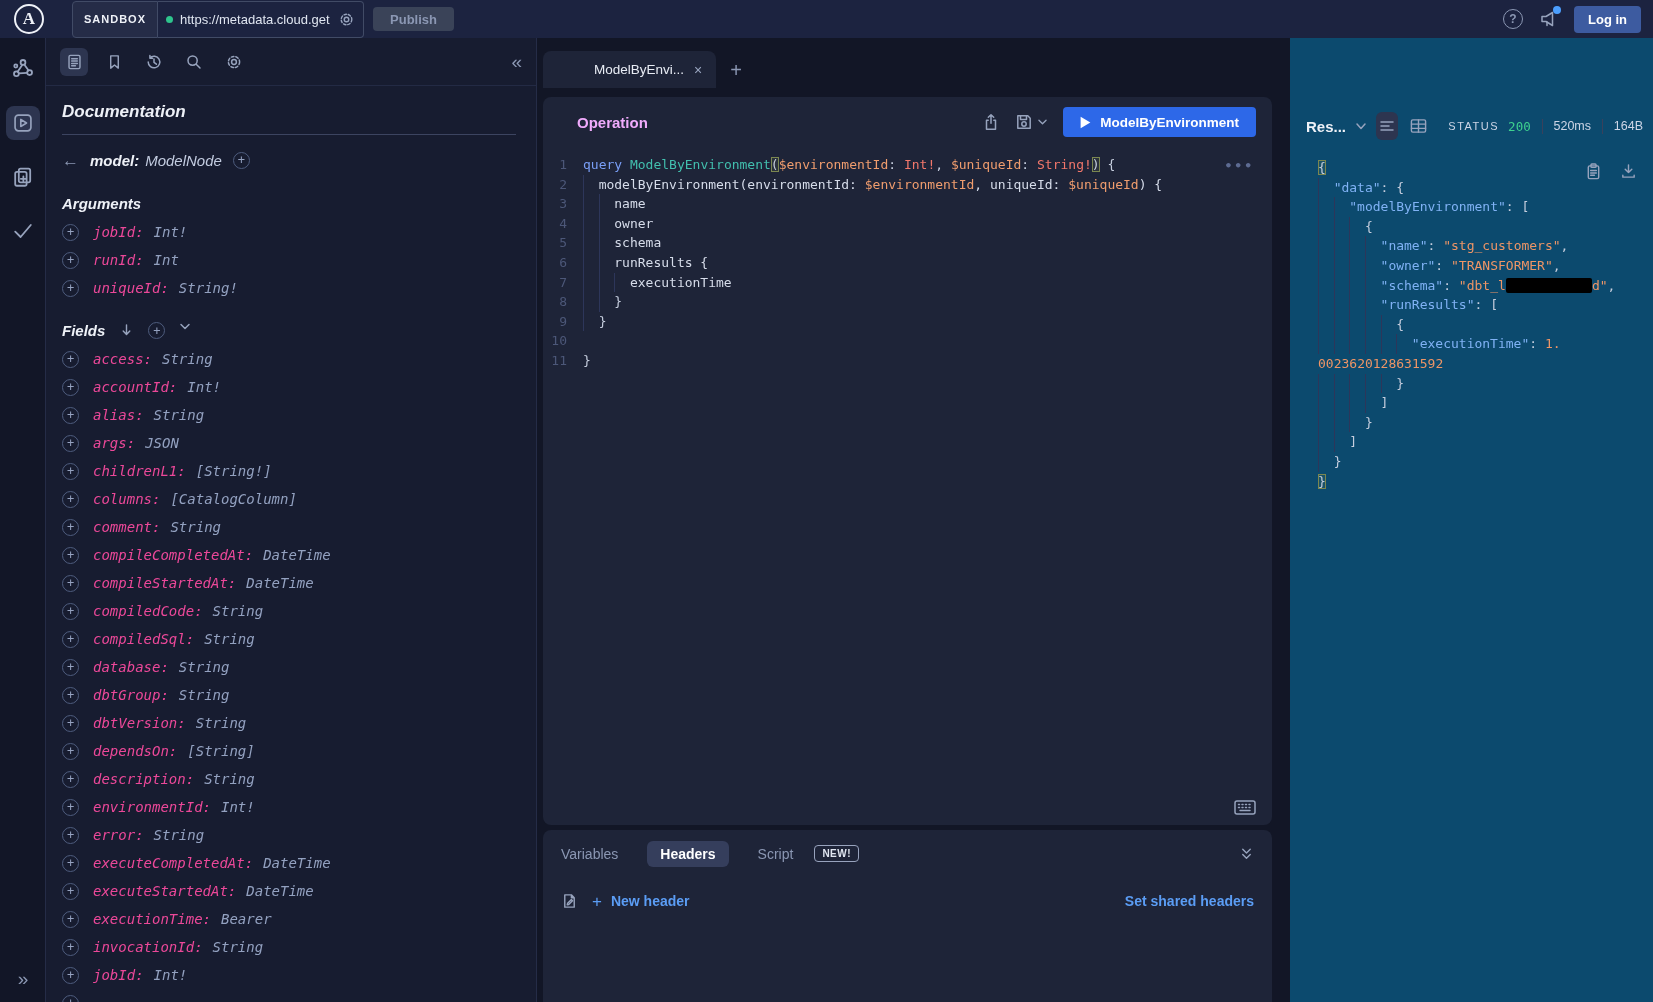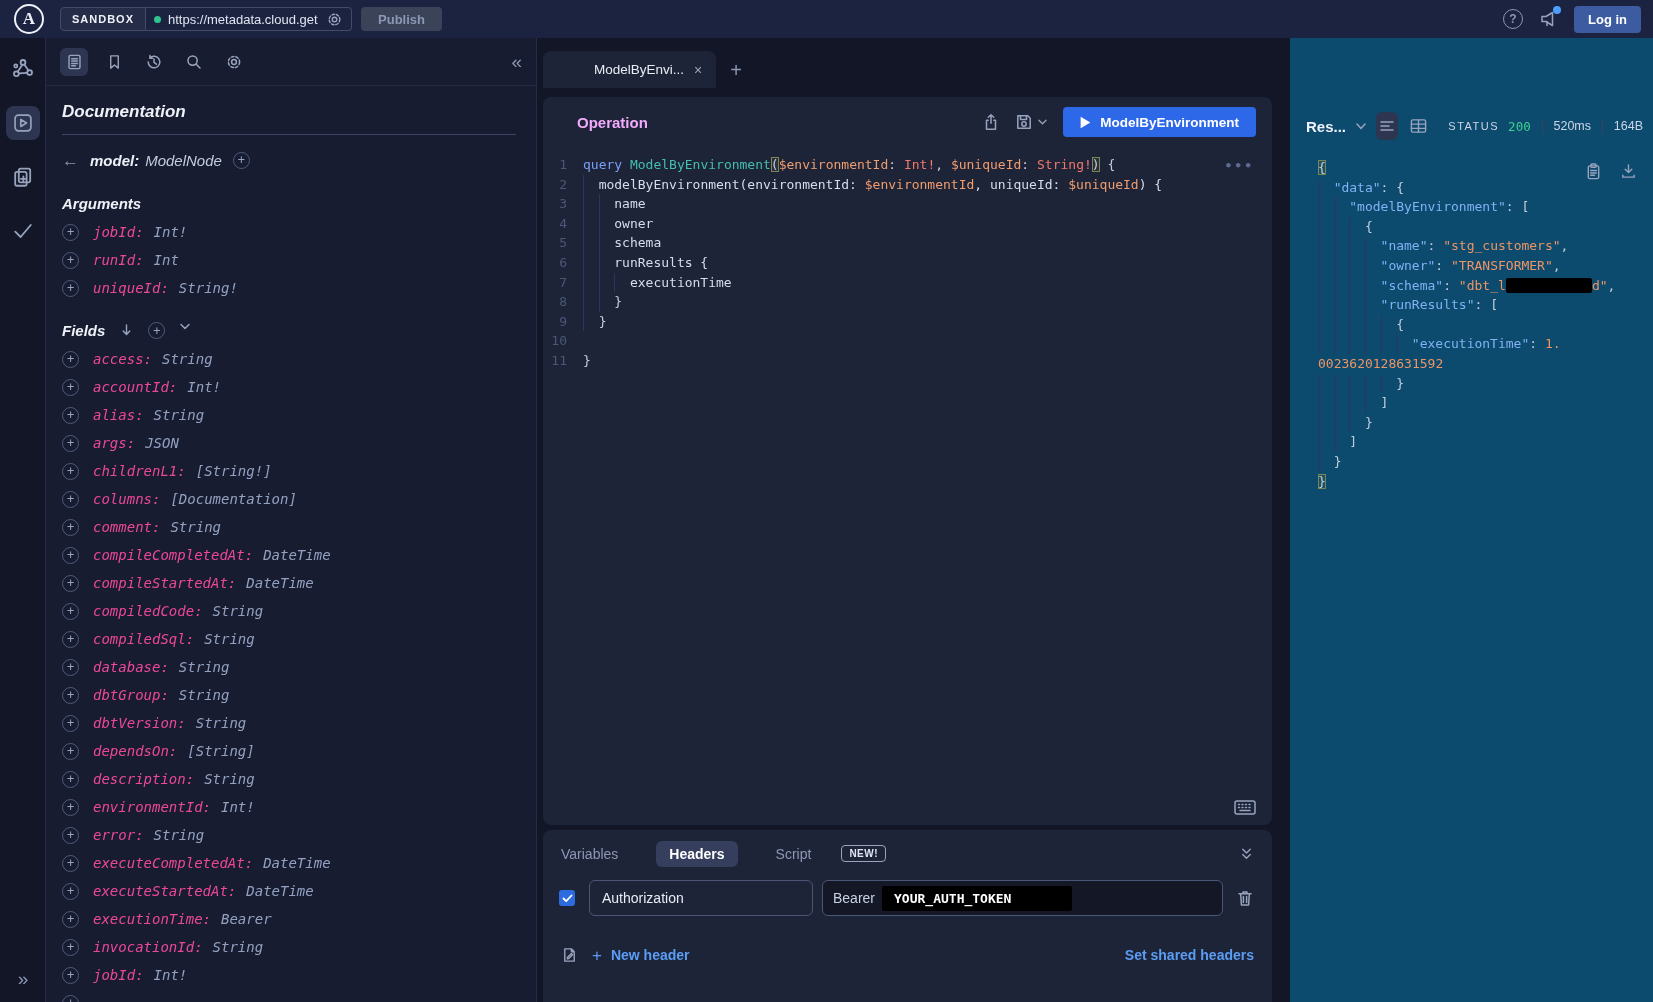--- a/index.html
+++ b/index.html
@@ -10,21 +10,21 @@
     -webkit-font-smoothing:antialiased;
   }
   svg { display:block; }
   .ico { stroke:#97a3bd; fill:none; stroke-width:1.5; stroke-linecap:round; stroke-linejoin:round; }
 
   
   .topbar { height:38px; background:#1c2340; display:flex; align-items:center; padding:0 12px; }
   .logo { width:30px; height:30px; border:2px solid #eef1f7; border-radius:50%;
           display:flex; align-items:center; justify-content:center;
           font:bold 17px "Liberation Serif", serif; color:#eef1f7; margin-left:2px; }
-  .endpoint { display:flex; margin-left:16px; height:24px;border-radius:10px; }
+  .endpoint { display:flex; margin-left:28px; height:37px;border-radius:10px; }
   .sandbox-chip { border:1px solid #414b66; background:#252c47; border-radius:4px 0 0 4px;
           display:flex; align-items:center; padding:0 11px; font-size:11px; font-weight:bold;
           letter-spacing:1px; color:#eef1f7; }
   .url-box { border:1px solid #414b66; border-left:none; border-radius:0 4px 4px 0;
           display:flex; align-items:center; gap:7px; padding:0 8px; width:206px; }
   .green-dot { width:7px; height:7px; border-radius:50%; background:#2ec48d; flex:none; }
   .url-text { font-size:13px; color:#dfe5f0; white-space:nowrap; overflow:hidden; width:152px; }
   .publish-btn { margin-left:9px; background:#3a4358; color:#8b97b3; font-weight:bold;
           font-size:13px; border:none; border-radius:4px; padding:5px 17px; height:24px; }
   .topbar-right { margin-left:auto; display:flex; align-items:center; gap:15px; }
@@ -109,21 +109,21 @@
   .tok-num { color:#ee9566; }
   .tok-bm  { color:#c6cede; box-shadow:inset 0 0 0 1px #7b8750; background:rgba(123,135,80,.14); }
   .tok-red { background:#000; border-radius:2px; }
   .editor-dots { position:absolute; top:12px; right:18px; font-size:13px; font-weight:bold;
           letter-spacing:2px; color:#5d6b92; line-height:1; }
   .kbd-corner { position:absolute; bottom:10px; right:16px; }
 
   
   .req-card { margin-top:5px; flex:1; background:#1e2438; border-radius:8px 8px 0 0;
           display:flex; flex-direction:column; position:relative; }
-  .req-tabs { display:flex; align-items:center; gap:38px; padding:15px 18px 0 18px; }
+  .req-tabs { display:flex; align-items:center; gap:29px; padding:15px 18px 0 18px; }
   .req-tab { font-size:14px; color:#8b97b3; }
   .req-tab.active { background:#353e5c; color:#fff; font-weight:bold; border-radius:6px;
           padding:5px 13px; margin:-5px 0; }
   .new-badge { border:1px solid #98a3bd; border-radius:4px; padding:2px 7px; font-size:10px;
           font-weight:bold; letter-spacing:.5px; color:#dfe5f0; margin-left:-8px; }
   .req-collapse { margin-left:auto; }
   .hdr-row { display:flex; align-items:center; margin:18px 18px 0 16px; gap:0; }
   .chk { width:16px; height:16px; flex:none; background:#2d6ce0; border-radius:3px;
           display:flex; align-items:center; justify-content:center; }
   .key-input { width:224px; height:36px; margin-left:14px; background:transparent;
@@ -332,21 +332,21 @@
               <span class="ftype">JSON</span>
             </div>
             <div class="field-row">
               <span class="pluscirc">+</span>
               <span class="fname">childrenL1:</span>
               <span class="ftype">[String!]</span>
             </div>
             <div class="field-row">
               <span class="pluscirc">+</span>
               <span class="fname">columns:</span>
-              <span class="ftype">[Documentation]</span>
+              <span class="ftype">[CatalogColumn]</span>
             </div>
             <div class="field-row">
               <span class="pluscirc">+</span>
               <span class="fname">comment:</span>
               <span class="ftype">String</span>
             </div>
             <div class="field-row">
               <span class="pluscirc">+</span>
               <span class="fname">compileCompletedAt:</span>
               <span class="ftype">DateTime</span>
@@ -536,38 +536,20 @@
           <span class="req-tab active">Headers</span>
           <span class="req-tab">Script</span>
           <span class="new-badge">NEW!</span>
           <span class="req-collapse">
             <svg width="15" height="14" viewBox="0 0 16 14">
                 <path class="ico" d="M4 2 l4 4 4-4 M4 7.5 l4 4 4-4"></path>
               </svg>
           </span>
         </div>
 
-        <div class="hdr-row">
-          <div class="chk">
-            <svg width="11" height="9" viewBox="0 0 11 9">
-                <path d="M1.5 4.5 L4.2 7.2 L9.5 1.5" stroke="#fff" stroke-width="1.8" fill="none" stroke-linecap="round" stroke-linejoin="round"></path>
-              </svg>
-          </div>
-          <input class="key-input" value="Authorization" style="">
-          <div class="val-box">
-            <span class="bearer">Bearer</span>
-            <span class="token-pill">YOUR_AUTH_TOKEN</span>
-          </div>
-          <span class="trash-btn">
-            <svg width="18" height="19" viewBox="0 0 18 19">
-              <path class="ico" d="M3 4.8 h12 M7 4.8 V3 h4 v1.8 M4.7 4.8 l.7 11.2 h7.2 l.7-11.2"></path>
-              <path class="ico" d="M7.4 7.5 v6 M10.6 7.5 v6"></path>
-            </svg>
-          </span>
-        </div>
 
         <div class="req-footer">
           <span>
             <svg width="17" height="18" viewBox="0 0 18 18">
               <path class="ico" stroke="#7e8ba6" d="M4 2.5 h7 l3 3 v10 h-10 z M11 2.5 v3 h3"></path>
               <path class="ico" stroke="#7e8ba6" d="M7 11.5 l4-4 1.2 1.2-4 4 -1.6.4 z"></path>
             </svg>
           </span>
           <span class="new-header">
             <span class="nh-plus">+</span>

